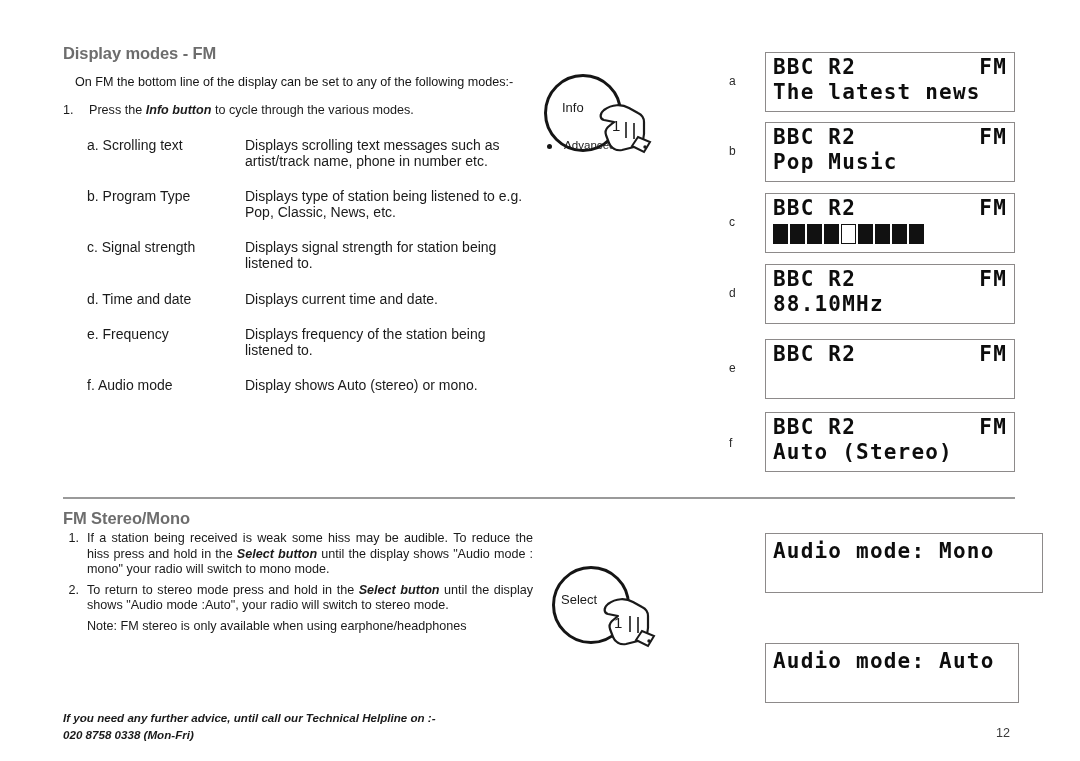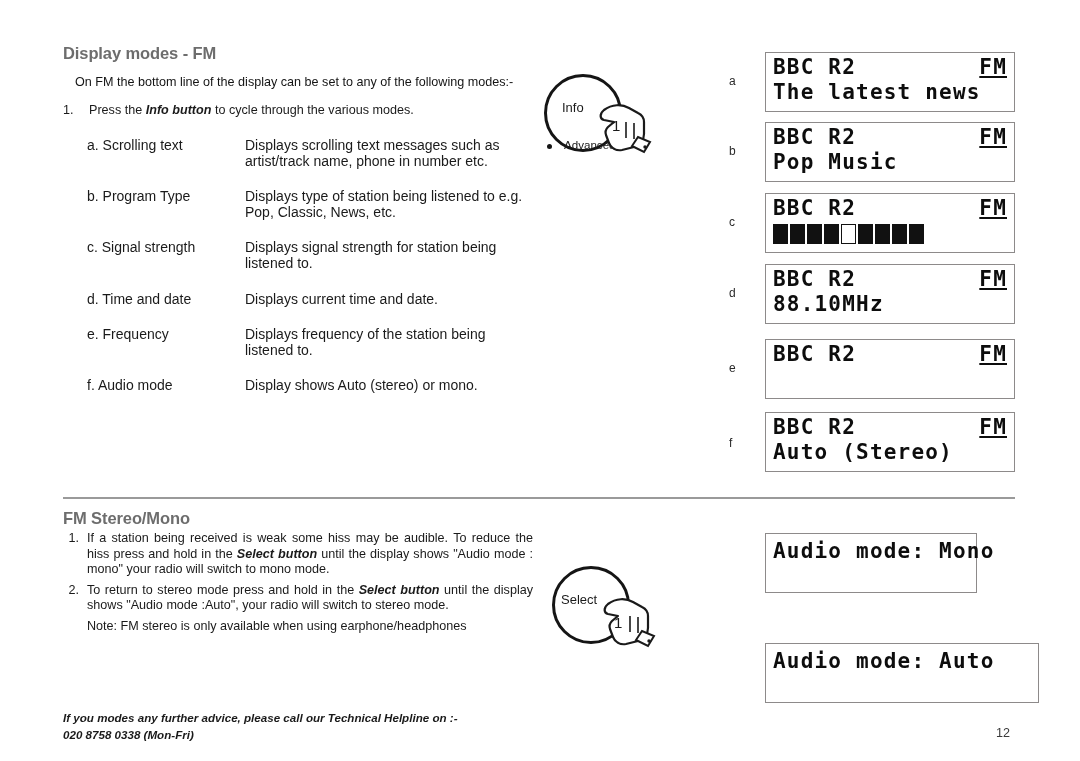--- a/index.html
+++ b/index.html
@@ -175,21 +175,21 @@
     position: absolute;
     font-family: "DejaVu Sans Mono", monospace;
     font-weight: bold;
     font-size: 21px;
     letter-spacing: 1.2px;
     color: #0d0d0d;
     white-space: pre;
     line-height: 23px;
   }
   .lcd-l1 { left: 7px; top: 3px; }
-  .lcd-l1-right { right: 7px; top: 3px; text-decoration: underline; }
+  .lcd-l1-right { right: 7px; top: 3px; }
   .lcd-l2 { left: 7px; top: 28px; }
 
   .panel-letter {
     position: absolute;
     font-size: 12px;
     color: #2a2a2a;
   }
 
   
   .sig-wrap {
@@ -346,27 +346,27 @@
                C52 48, 48 53, 42 55 L30 58 C24 59, 19 56, 17 51 L14 43
                C13 40, 14 37, 16 35 L22 30 L12 28 C8 27, 7 22, 12 18 Z" fill="#ffffff" stroke="#1a1a1a" stroke-width="2.2" stroke-linejoin="round"></path>
       <path d="M34 30 L34 46" fill="none" stroke="#1a1a1a" stroke-width="1.6"></path>
       <path d="M42 31 L42 47" fill="none" stroke="#1a1a1a" stroke-width="1.6"></path>
       <path d="M40 54 L52 60 L58 50 L46 45 Z" fill="#ffffff" stroke="#1a1a1a" stroke-width="2"></path>
       <circle cx="53" cy="55" r="1.7" fill="#1a1a1a"></circle>
     </svg>
     <div class="finger-num" style="left:66px; top:54px;">1</div>
   </div>
 
-  <div class="lcd" style="left:765px; top:533px; width:212px; height:60px;">
+  <div class="lcd" style="left:765px; top:533px; width:278px; height:60px;">
     <div class="lcd-line lcd-l1" style="top:6px;">Audio mode: Mono</div>
   </div>
 
-  <div class="lcd" style="left:765px; top:643px; width:274px; height:60px;">
+  <div class="lcd" style="left:765px; top:643px; width:254px; height:60px;">
     <div class="lcd-line lcd-l1" style="top:6px;">Audio mode: Auto</div>
   </div>
 
   <div class="footer">
-    <div>If you modes any further advice, please call our Technical Helpline on :-</div>
+    <div>If you need any further advice, until call our Technical Helpline on :-</div>
     <div>020 8758 0338 (Mon-Fri)</div>
   </div>
   <div class="page-number">12</div>
 
 </div>
 
 </body></html>

